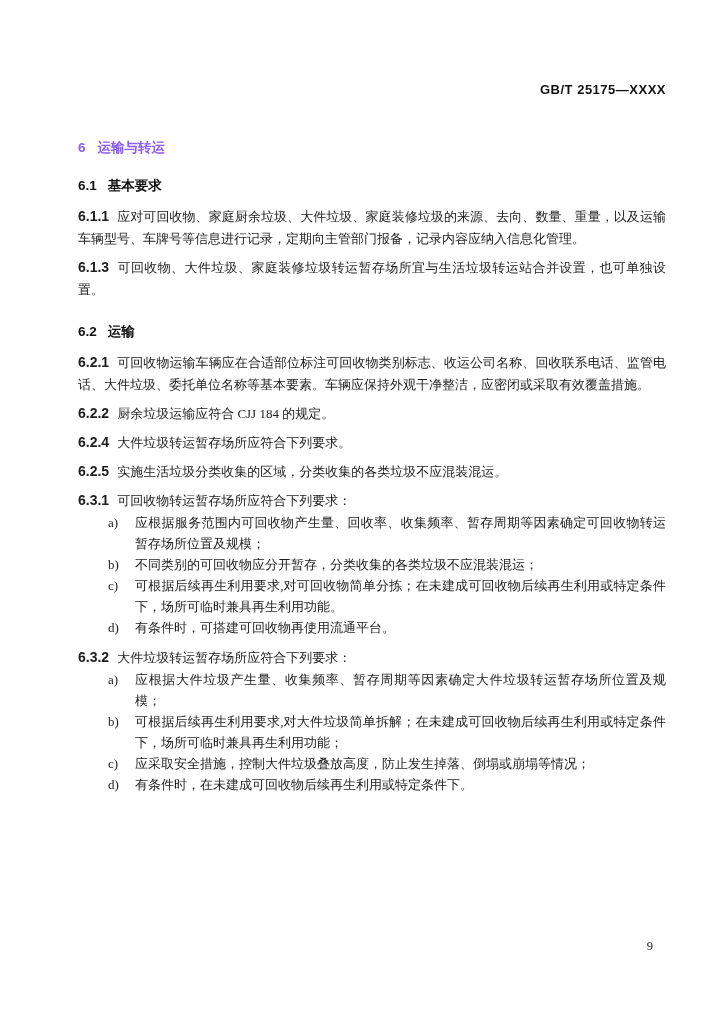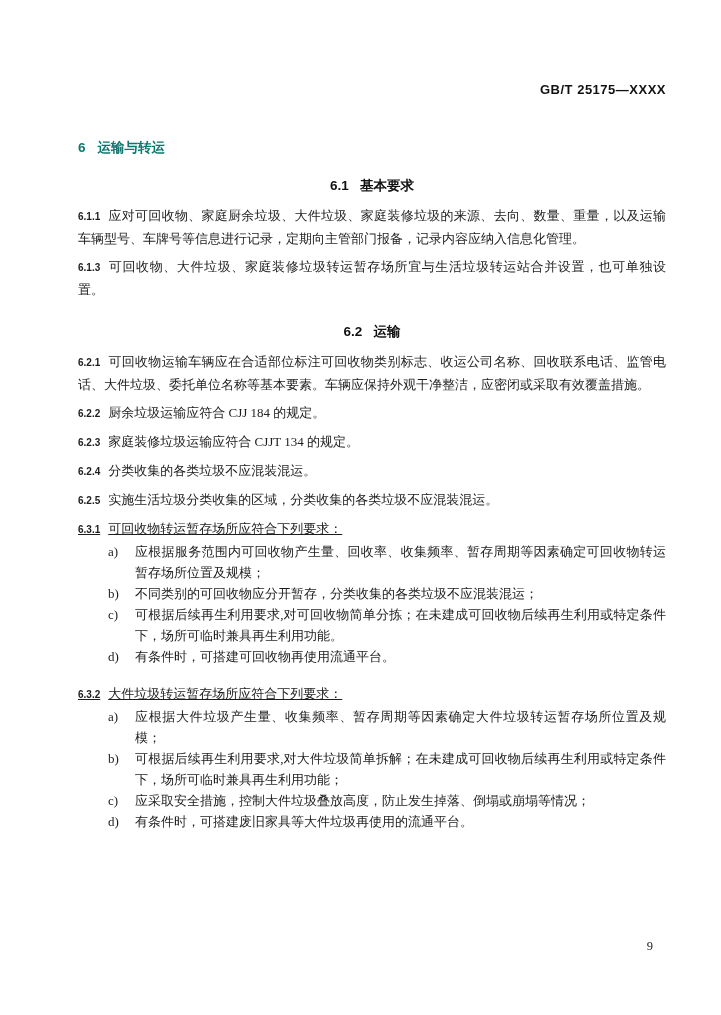--- a/index.html
+++ b/index.html
@@ -31,49 +31,48 @@
     top: 0;
     left: 78px;
     width: 588px;
   }
   .chapter-title {
     margin: 137px 0 0 0;
     font-family: "Liberation Sans", "DejaVu Sans", sans-serif;
     font-weight: 700;
     font-size: 13.5px;
     line-height: 22px;
-    color: #0f766e;
+    color: #8b5cf6;
   }
   .chapter-title .num { margin-right: 12px; }
   .section-title {
     margin: 20px 0 8px 0;
     font-family: "Liberation Sans", "DejaVu Sans", sans-serif;
     font-weight: 700;
     font-size: 13.5px;
     line-height: 22px;
     color: #111;
-    text-align: center;
   }
   .section-title.first { margin-top: 16px; }
   .section-title .num { margin-right: 11px; }
   .clause {
     margin: 0 0 6px 0;
     font-size: 13px;
     line-height: 22px;
     text-align: justify;
   }
   .clause .cnum {
     font-family: "Liberation Sans", "DejaVu Sans", sans-serif;
     font-weight: 700;
-    font-size: 10px;
+    font-size: 14px;
     padding-right: 8px;
     white-space: nowrap;
   }
-  .clause.list-head { margin-bottom: 0; text-decoration: underline; }
-  .clause.gap-before { margin-top: 16px; }
+  .clause.list-head { margin-bottom: 0; }
+  .clause.gap-before { margin-top: 8px; }
   .sub-list { margin: 0 0 6px 0; }
   .list-item {
     display: flex;
     font-size: 13px;
     line-height: 21px;
   }
   .list-item .label {
     flex: 0 0 27px;
     margin-left: 30px;
     text-align: left;
@@ -104,22 +103,21 @@
 
     <h3 class="section-title first"><span class="num">6.1</span><span>基本要求</span></h3>
 
     <p class="clause"><span class="cnum">6.1.1</span><span>应对可回收物、家庭厨余垃圾、大件垃圾、家庭装修垃圾的来源、去向、数量、重量，以及运输车辆型号、车牌号等信息进行记录，定期向主管部门报备，记录内容应纳入信息化管理。</span></p>
     <p class="clause"><span class="cnum">6.1.3</span><span>可回收物、大件垃圾、家庭装修垃圾转运暂存场所宜与生活垃圾转运站合并设置，也可单独设置。</span></p>
 
     <h3 class="section-title"><span class="num">6.2</span><span>运输</span></h3>
 
     <p class="clause"><span class="cnum">6.2.1</span><span>可回收物运输车辆应在合适部位标注可回收物类别标志、收运公司名称、回收联系电话、监管电话、大件垃圾、委托单位名称等基本要素。车辆应保持外观干净整洁，应密闭或采取有效覆盖措施。</span></p>
     <p class="clause"><span class="cnum">6.2.2</span><span>厨余垃圾运输应符合 CJJ 184 的规定。</span></p>
-    <p class="clause"><span class="cnum">6.2.3</span><span>家庭装修垃圾运输应符合 CJJT 134 的规定。</span></p>
-    <p class="clause"><span class="cnum">6.2.4</span><span>分类收集的各类垃圾不应混装混运。</span></p>
+    <p class="clause"><span class="cnum">6.2.4</span><span>大件垃圾转运暂存场所应符合下列要求。</span></p>
     <p class="clause"><span class="cnum">6.2.5</span><span>实施生活垃圾分类收集的区域，分类收集的各类垃圾不应混装混运。</span></p>
 
 
     <p class="clause list-head"><span class="cnum">6.3.1</span><span>可回收物转运暂存场所应符合下列要求：</span></p>
     <div class="sub-list">
       <div class="list-item">
           <span class="label">a)</span>
           <span class="item-text">应根据服务范围内可回收物产生量、回收率、收集频率、暂存周期等因素确定可回收物转运暂存场所位置及规模；</span>
         </div>
       <div class="list-item">
@@ -145,21 +143,21 @@
       <div class="list-item">
           <span class="label">b)</span>
           <span class="item-text">可根据后续再生利用要求,对大件垃圾简单拆解；在未建成可回收物后续再生利用或特定条件下，场所可临时兼具再生利用功能；</span>
         </div>
       <div class="list-item">
           <span class="label">c)</span>
           <span class="item-text">应采取安全措施，控制大件垃圾叠放高度，防止发生掉落、倒塌或崩塌等情况；</span>
         </div>
       <div class="list-item">
           <span class="label">d)</span>
-          <span class="item-text">有条件时，可搭建废旧家具等大件垃圾再使用的流通平台。</span>
+          <span class="item-text">有条件时，在未建成可回收物后续再生利用或特定条件下。</span>
         </div>
     </div>
 
   </div>
 
   <div class="page-number">9</div>
 
 </div>
 
 </body></html>

